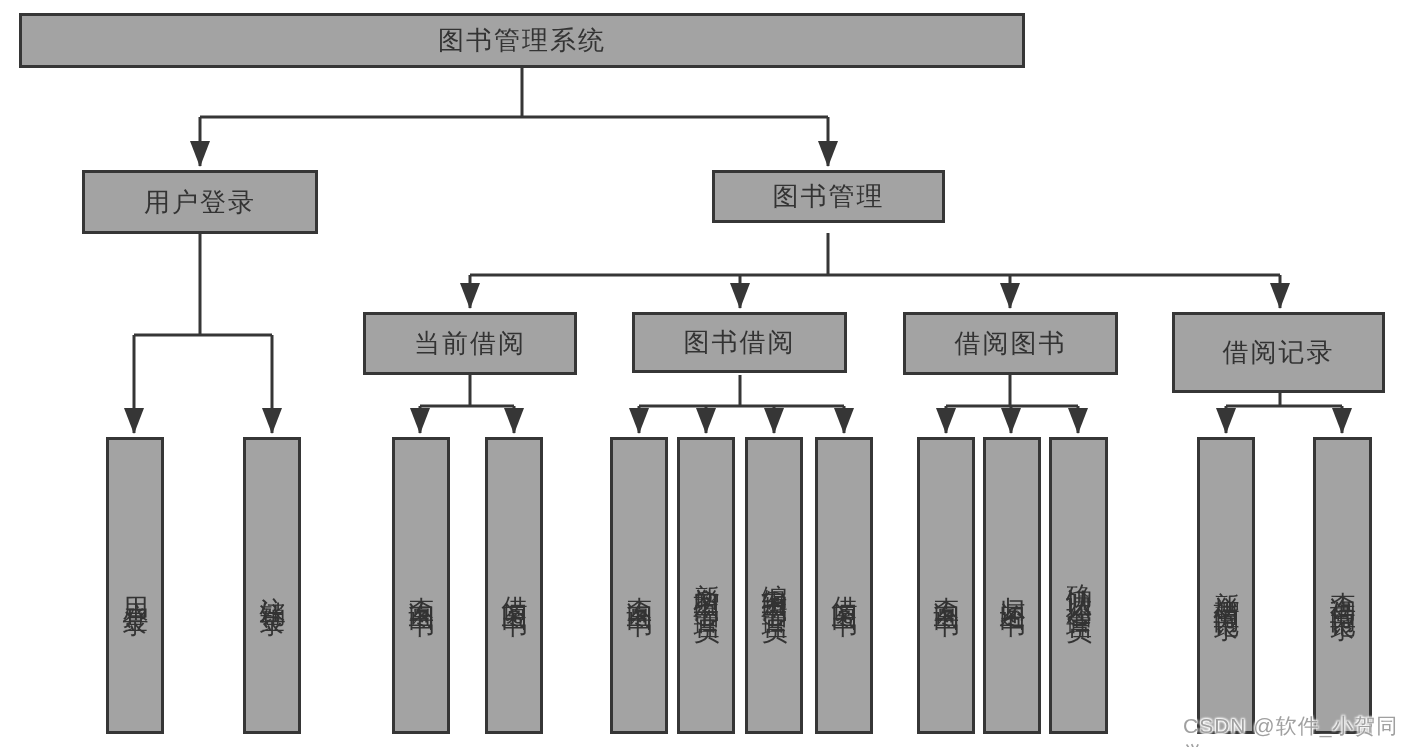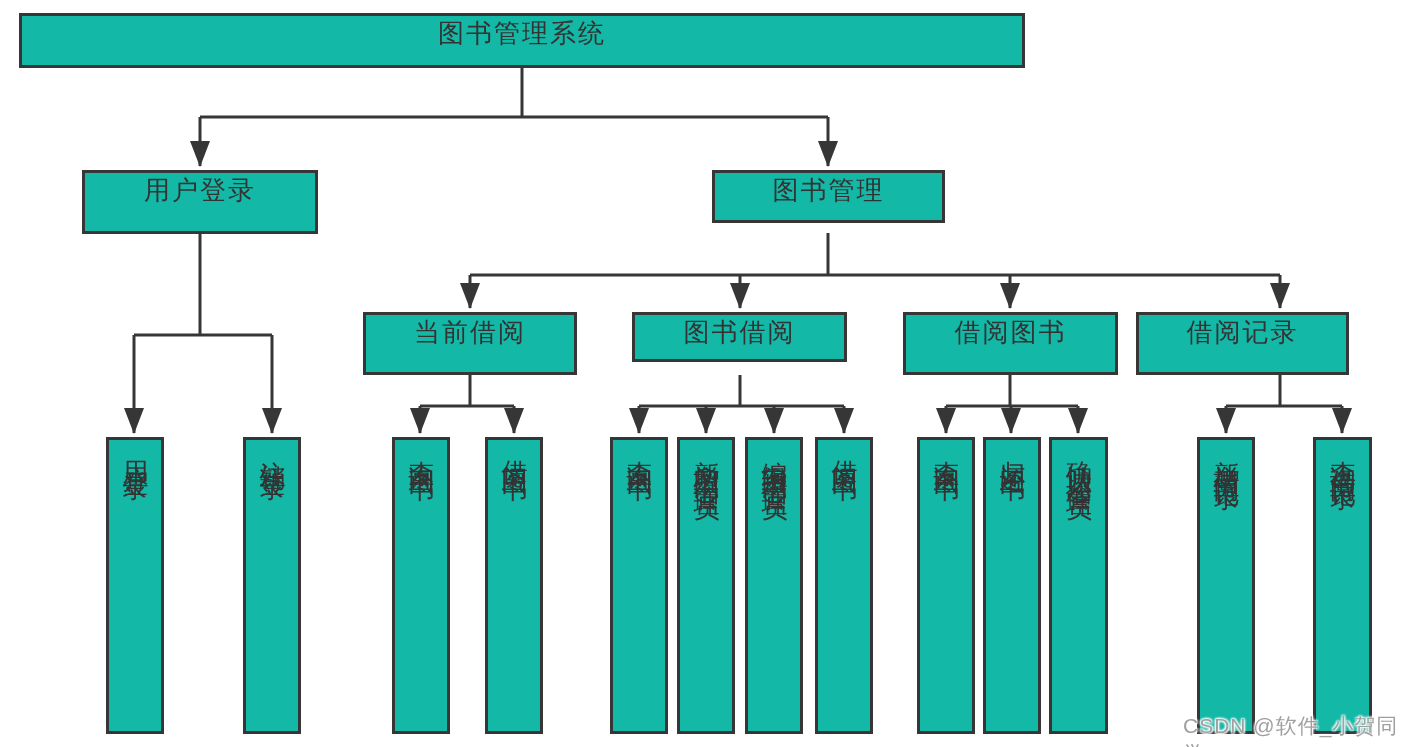--- a/index.html
+++ b/index.html
@@ -2,22 +2,22 @@
 <html><head>
 <meta charset="utf-8">
 <style>
   html,body{margin:0;padding:0;background:#ffffff;}
   .canvas{
     position:relative;width:1405px;height:747px;background:#ffffff;
     font-family:"Liberation Sans", sans-serif;color:#333333;overflow:hidden;
   }
   .connectors{position:absolute;left:0;top:0;}
   .node{
-    position:absolute;box-sizing:border-box;background:#14b8a6;
-    border:3px solid #363636;display:flex;justify-content:center;
+    position:absolute;box-sizing:border-box;background:#a3a3a3;
+    border:3px solid #363636;display:flex;align-items:center;justify-content:center;
     font-size:26px;color:#333333;letter-spacing:2px;white-space:nowrap;
   }
   .leaf{letter-spacing:0;}
   .leaf .vtext{
     writing-mode:vertical-rl;text-orientation:mixed;
     line-height:1.15;letter-spacing:5px;font-size:26px;color:#333333;
   }
   .watermark{
     position:absolute;left:1183px;top:712px;font-size:21px;letter-spacing:1px;
     color:#a0a0a0;z-index:10;
@@ -77,27 +77,27 @@
   <div class="node" style="left:82px;top:170px;width:236px;height:64px">
     <span>用户登录</span>
   </div>
   <div class="node" style="left:712px;top:170px;width:233px;height:53px">
     <span>图书管理</span>
   </div>
 
   <div class="node" style="left:363px;top:312px;width:214px;height:63px">
     <span>当前借阅</span>
   </div>
-  <div class="node" style="left:632px;top:312px;width:215px;height:50px">
+  <div class="node" style="left:632px;top:312px;width:215px;height:61px">
     <span>图书借阅</span>
   </div>
   <div class="node" style="left:903px;top:312px;width:215px;height:63px">
     <span>借阅图书</span>
   </div>
-  <div class="node" style="left:1136px;top:312px;width:213px;height:63px">
+  <div class="node" style="left:1172px;top:312px;width:213px;height:81px">
     <span>借阅记录</span>
   </div>
 
   <div class="node leaf" style="left:106px;top:437px;width:58px;height:297px">
     <span class="vtext">用户登录</span>
   </div>
   <div class="node leaf" style="left:243px;top:437px;width:58px;height:297px">
     <span class="vtext">注销登录</span>
   </div>
 

